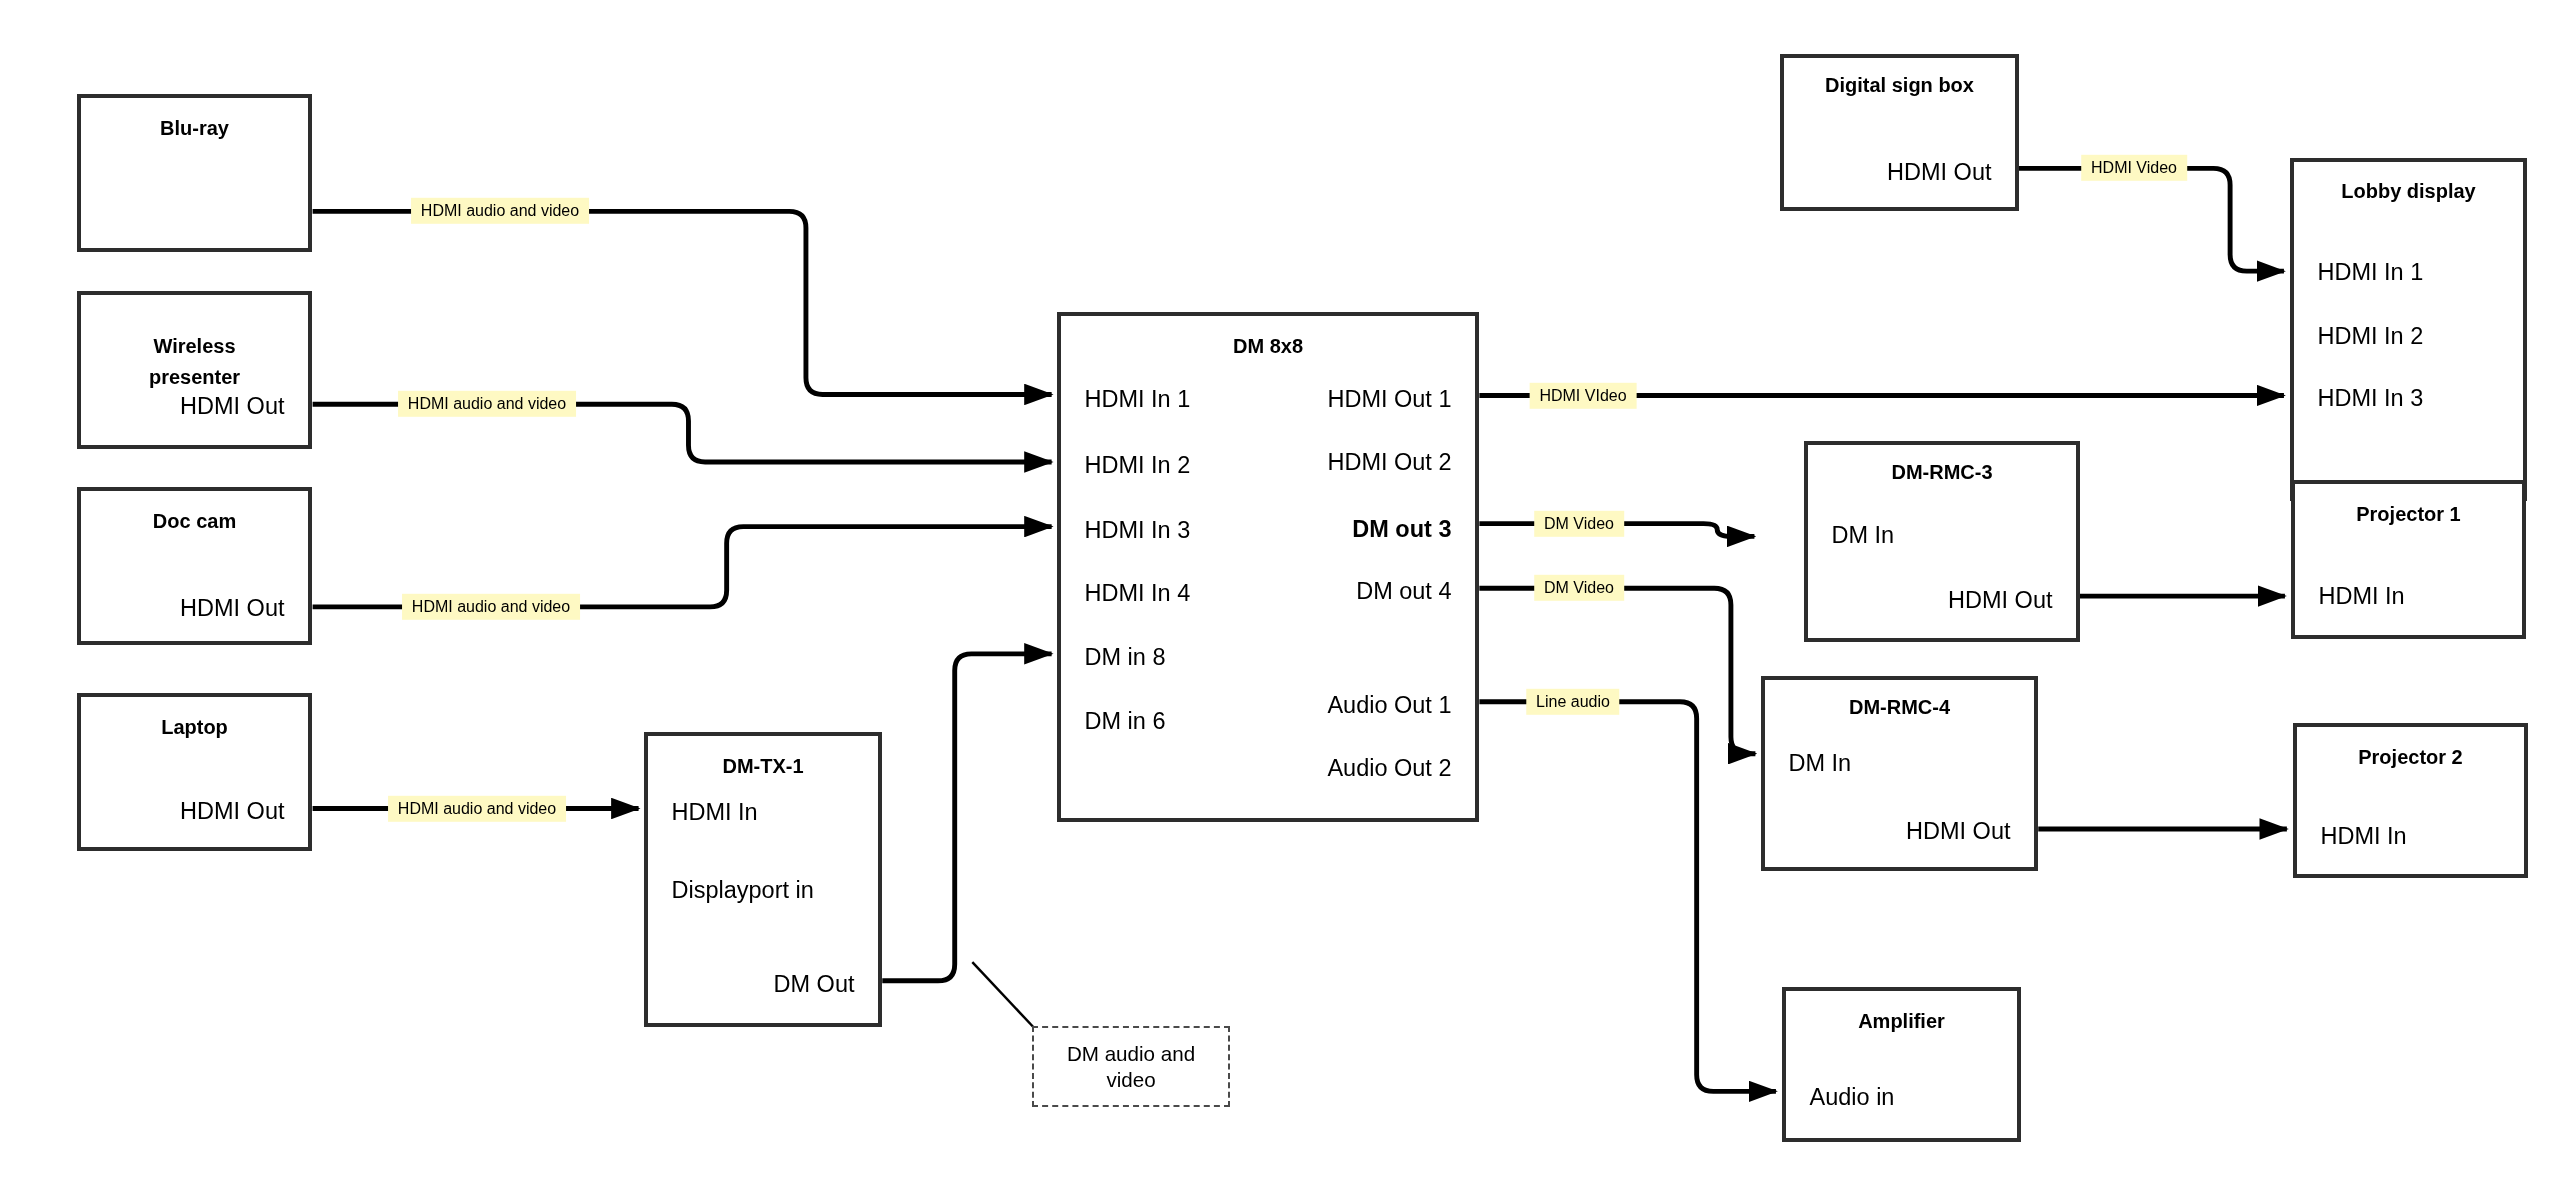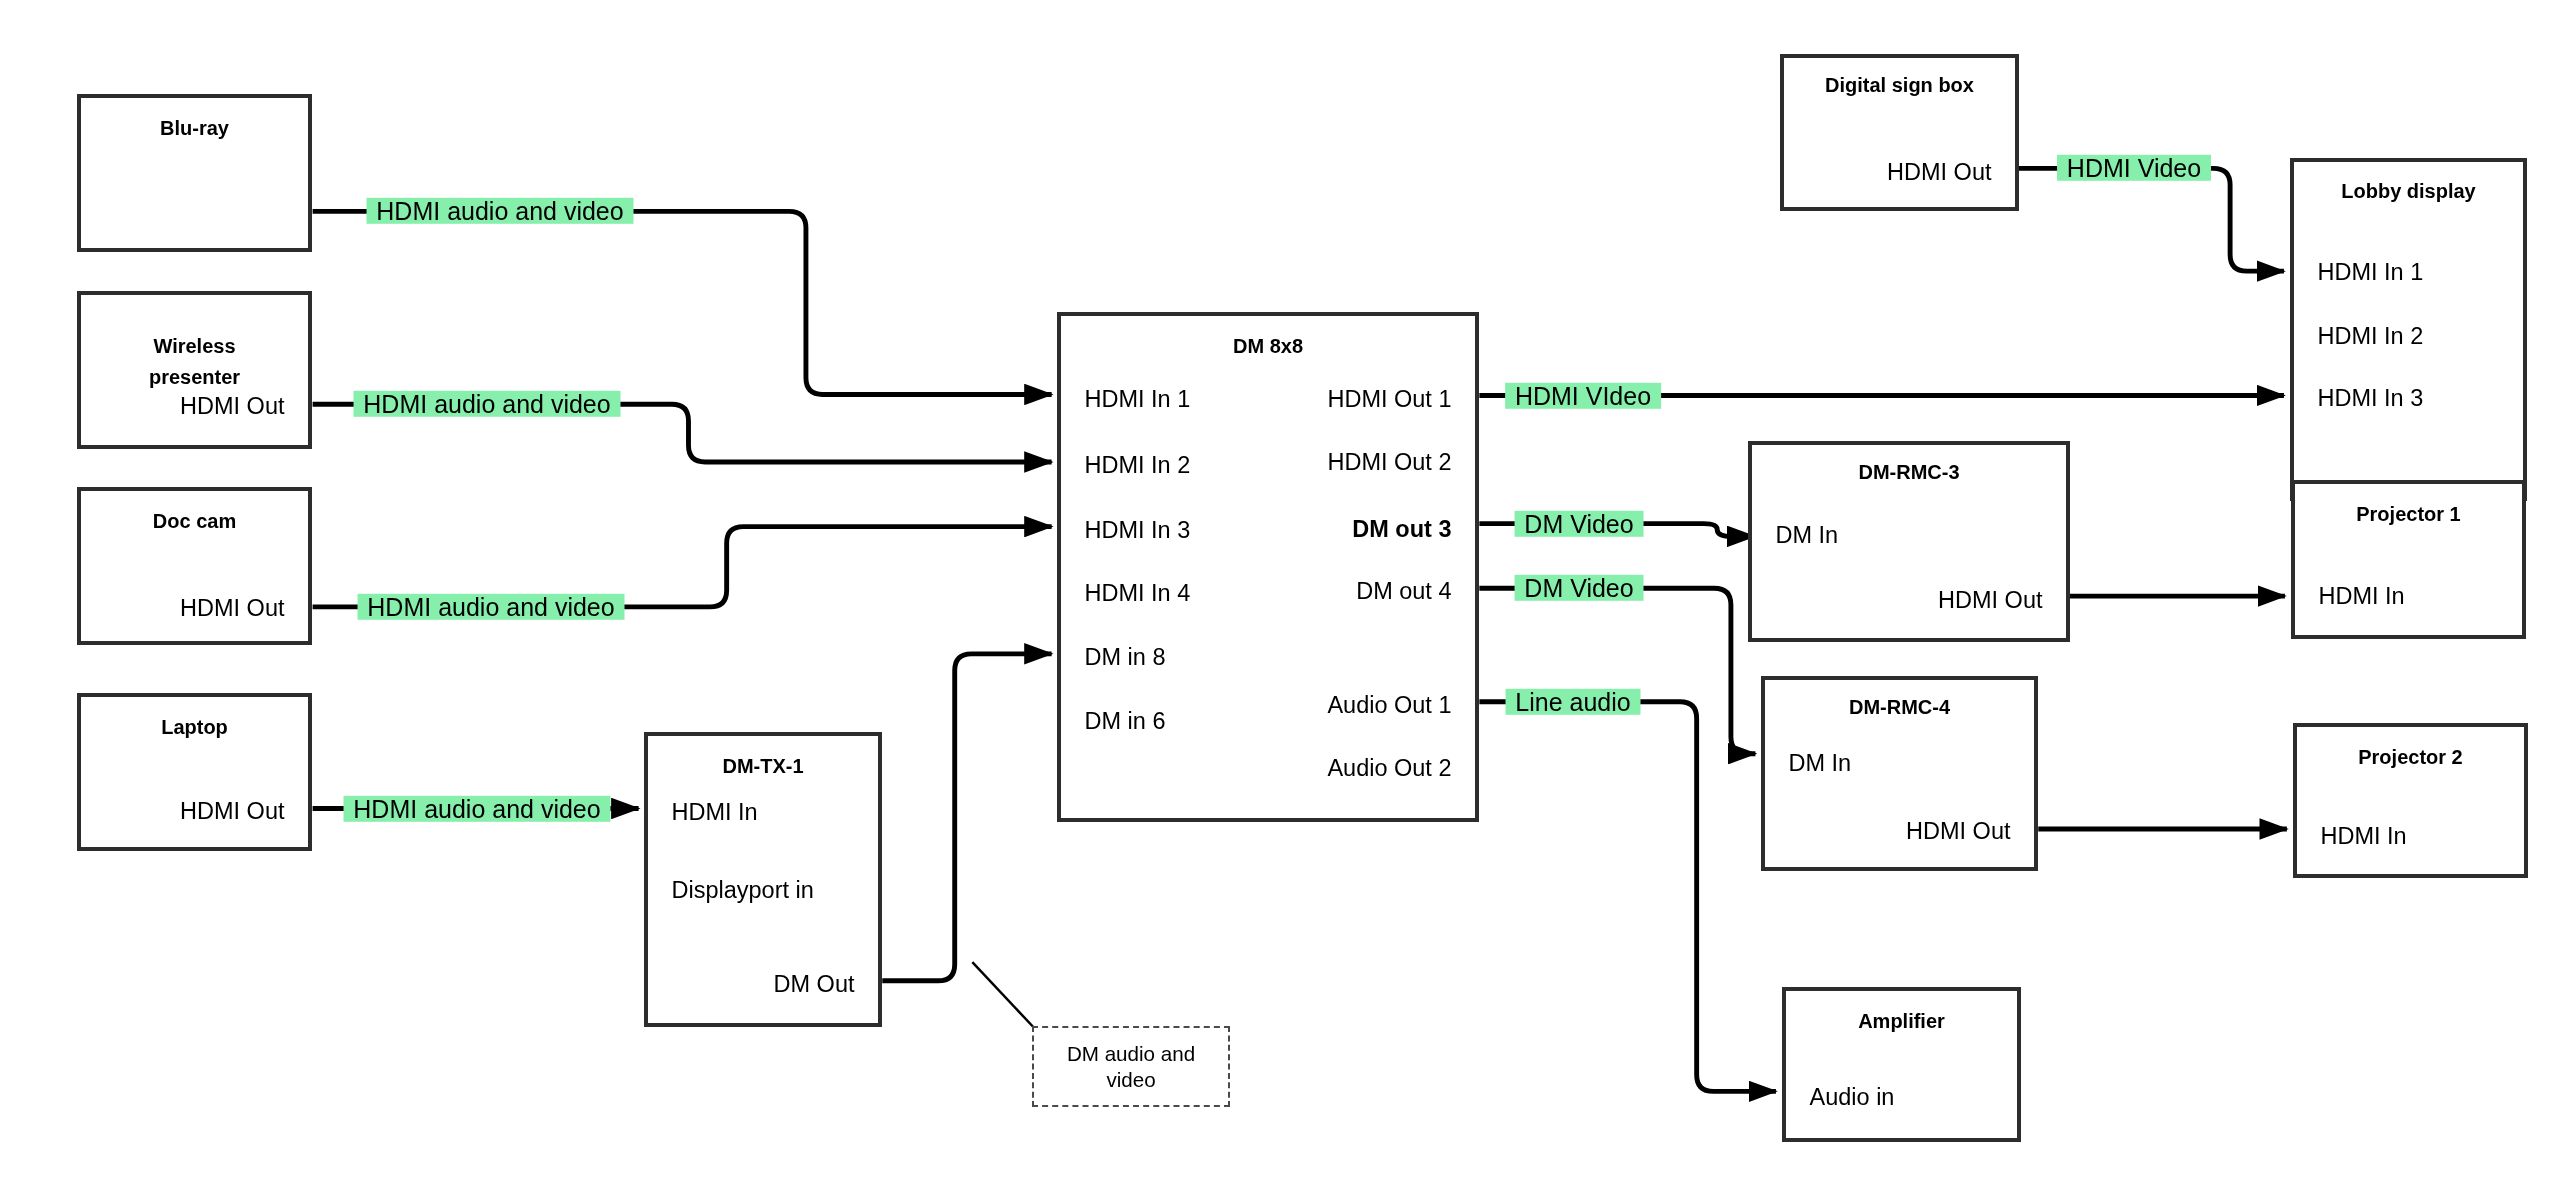--- a/index.html
+++ b/index.html
@@ -34,23 +34,23 @@
     font-size:23.5px;
     line-height:27.4px;
     white-space:nowrap;
   }
   .port.left{left:23.5px;}
   .port.right{right:23.5px;}
 
   .wire-label{
     position:absolute;
     transform:translate(-50%,-50%);
-    background:#86efac;
+    background:#fef9c3;
     padding:0 9.8px;
-    font-size:25px;
+    font-size:16px;
     line-height:26.4px;
     white-space:nowrap;
   }
 
   .annotation{
     position:absolute;
     left:1032px;top:1026px;
     width:198px;height:81px;
     box-sizing:border-box;
     border:2px dashed #4a4a4a;
@@ -136,21 +136,21 @@
     <div class="port right" style="top:101px;">HDMI Out</div>
   </div>
 
   <div class="node" style="left:2290px;top:158px;width:237px;height:343px;">
     <div class="title title-narrow" style="padding-top:13.7px;">Lobby display</div>
     <div class="port left" style="top:97px;">HDMI In 1</div>
     <div class="port left" style="top:161px;">HDMI In 2</div>
     <div class="port left" style="top:223px;">HDMI In 3</div>
   </div>
 
-  <div class="node" style="left:1748px;top:441px;width:322px;height:201px;">
+  <div class="node" style="left:1804px;top:441px;width:276px;height:201px;">
     <div class="title" style="padding-top:11.7px;">DM-RMC-3</div>
     <div class="port left" style="top:77px;">DM In</div>
     <div class="port right" style="top:142px;">HDMI Out</div>
   </div>
 
   <div class="node" style="left:2291px;top:480px;width:235px;height:159px;">
     <div class="title">Projector 1</div>
     <div class="port left" style="top:99px;">HDMI In</div>
   </div>
 

